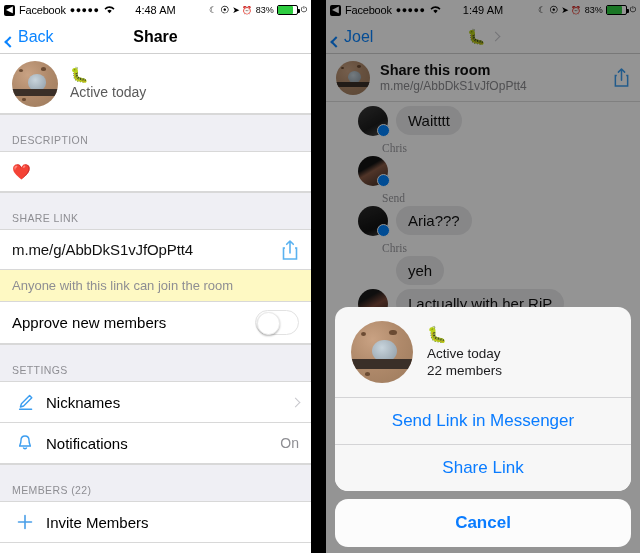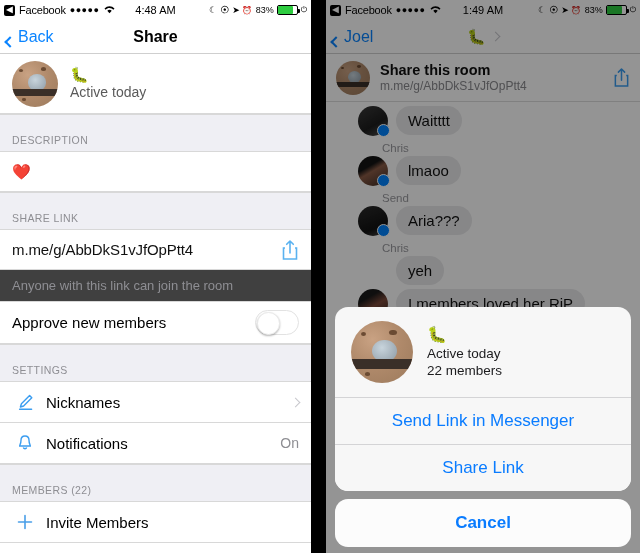--- a/index.html
+++ b/index.html
@@ -123,21 +123,21 @@
   .cell {
     background: #fff; min-height: 38px;
     display: flex; align-items: center;
     padding: 0 12px;
     border-bottom: 1px solid #d8d8d8;
     font-size: 15px; color: #000;
   }
   .cell.tall { min-height: 40px; }
   .cell .grow { flex: 1; }
   .cell-sub {
-    background: #404040; color: #8e8e93;
+    background: #fef9c3; color: #8e8e93;
     font-size: 13px; padding: 8px 12px;
     border-bottom: 1px solid #d8d8d8;
   }
   .link-text { font-size: 15px; color: #111; letter-spacing: -0.1px; }
   .share-icon { width: 18px; height: 22px; flex: none; }
   .emoji-heart { font-size: 15px; }
 
   .toggle {
     width: 44px; height: 25px; border-radius: 13px;
     background: #ffffff; border: 1px solid #e2e2e2;
@@ -182,21 +182,21 @@
     height: 48px;
   }
   .banner-ava { width: 34px; height: 34px; }
   .banner-txt { display:flex; flex-direction:column; }
   .banner-title { font-size: 14.5px; font-weight: 600; color:#111; }
   .banner-sub { font-size: 12px; color:#8a8a8e; margin-top:1px; }
   .banner-share { margin-left:auto; width:17px; height:21px; }
 
   .msgs { padding: 4px 0 0 0; background:#fff; }
   .msg-name {
-    font-size: 11.5px; color:#9a9a9f; margin: 6px 0 2px 56px;
+    font-size: 11.5px; color:#9a9a9f; margin: 6px 0 2px 56px; font-family: Liberation Serif, serif;
   }
   .msg-row { display:flex; align-items:flex-start; gap:8px; padding-left:14px; margin-bottom: 3px; margin-left: 18px; }
   .m-ava {
     width: 30px; height: 30px; border-radius:50%; flex:none;
     position: relative; overflow: visible;
   }
   .m-ava .img { position:absolute; inset:0; border-radius:50%; overflow:hidden; }
   .m-ava .badge {
     position:absolute; right:-2px; bottom:-1px;
     width:13px; height:13px; border-radius:50%;
@@ -422,21 +422,20 @@
           </div>
           <div class="bubble">Waitttt</div>
         </div>
 
         <div class="msg-name">Chris</div>
         <div class="msg-row">
           <div class="m-ava">
             <div class="img" style="background:linear-gradient(150deg,#141414 35%,#8a5b46 50%,#3a2a22)"></div>
             <div class="badge"></div>
           </div>
-          <div class="bubble">lmaoo</div>
         </div>
 
         <div class="msg-name">Send</div>
         <div class="msg-row">
           <div class="m-ava">
             <div class="img" style="background:linear-gradient(160deg,#2b2b2b,#121212 70%,#4a4a4a)"></div>
             <div class="badge"></div>
           </div>
           <div class="bubble">Aria???</div>
         </div>
@@ -444,21 +443,21 @@
         <div class="msg-name">Chris</div>
         <div class="msg-row">
           <div class="m-ava" style="visibility:hidden"></div>
           <div class="bubble">yeh</div>
         </div>
 
         <div class="msg-row">
           <div class="m-ava">
             <div class="img" style="background:linear-gradient(150deg,#1a1a1a 30%,#7d4a3a 55%,#2a1f1a)"></div>
           </div>
-          <div class="bubble">I members loved her RiP</div>
+          <div class="bubble">I actually with her RiP</div>
         </div>
       </div>
 
       <div class="chat-dim"></div>
     </div>
 
     <div class="sheet">
       <div class="sheet-group">
         <div class="sheet-head">
           <div class="avatar sheet-ava">

